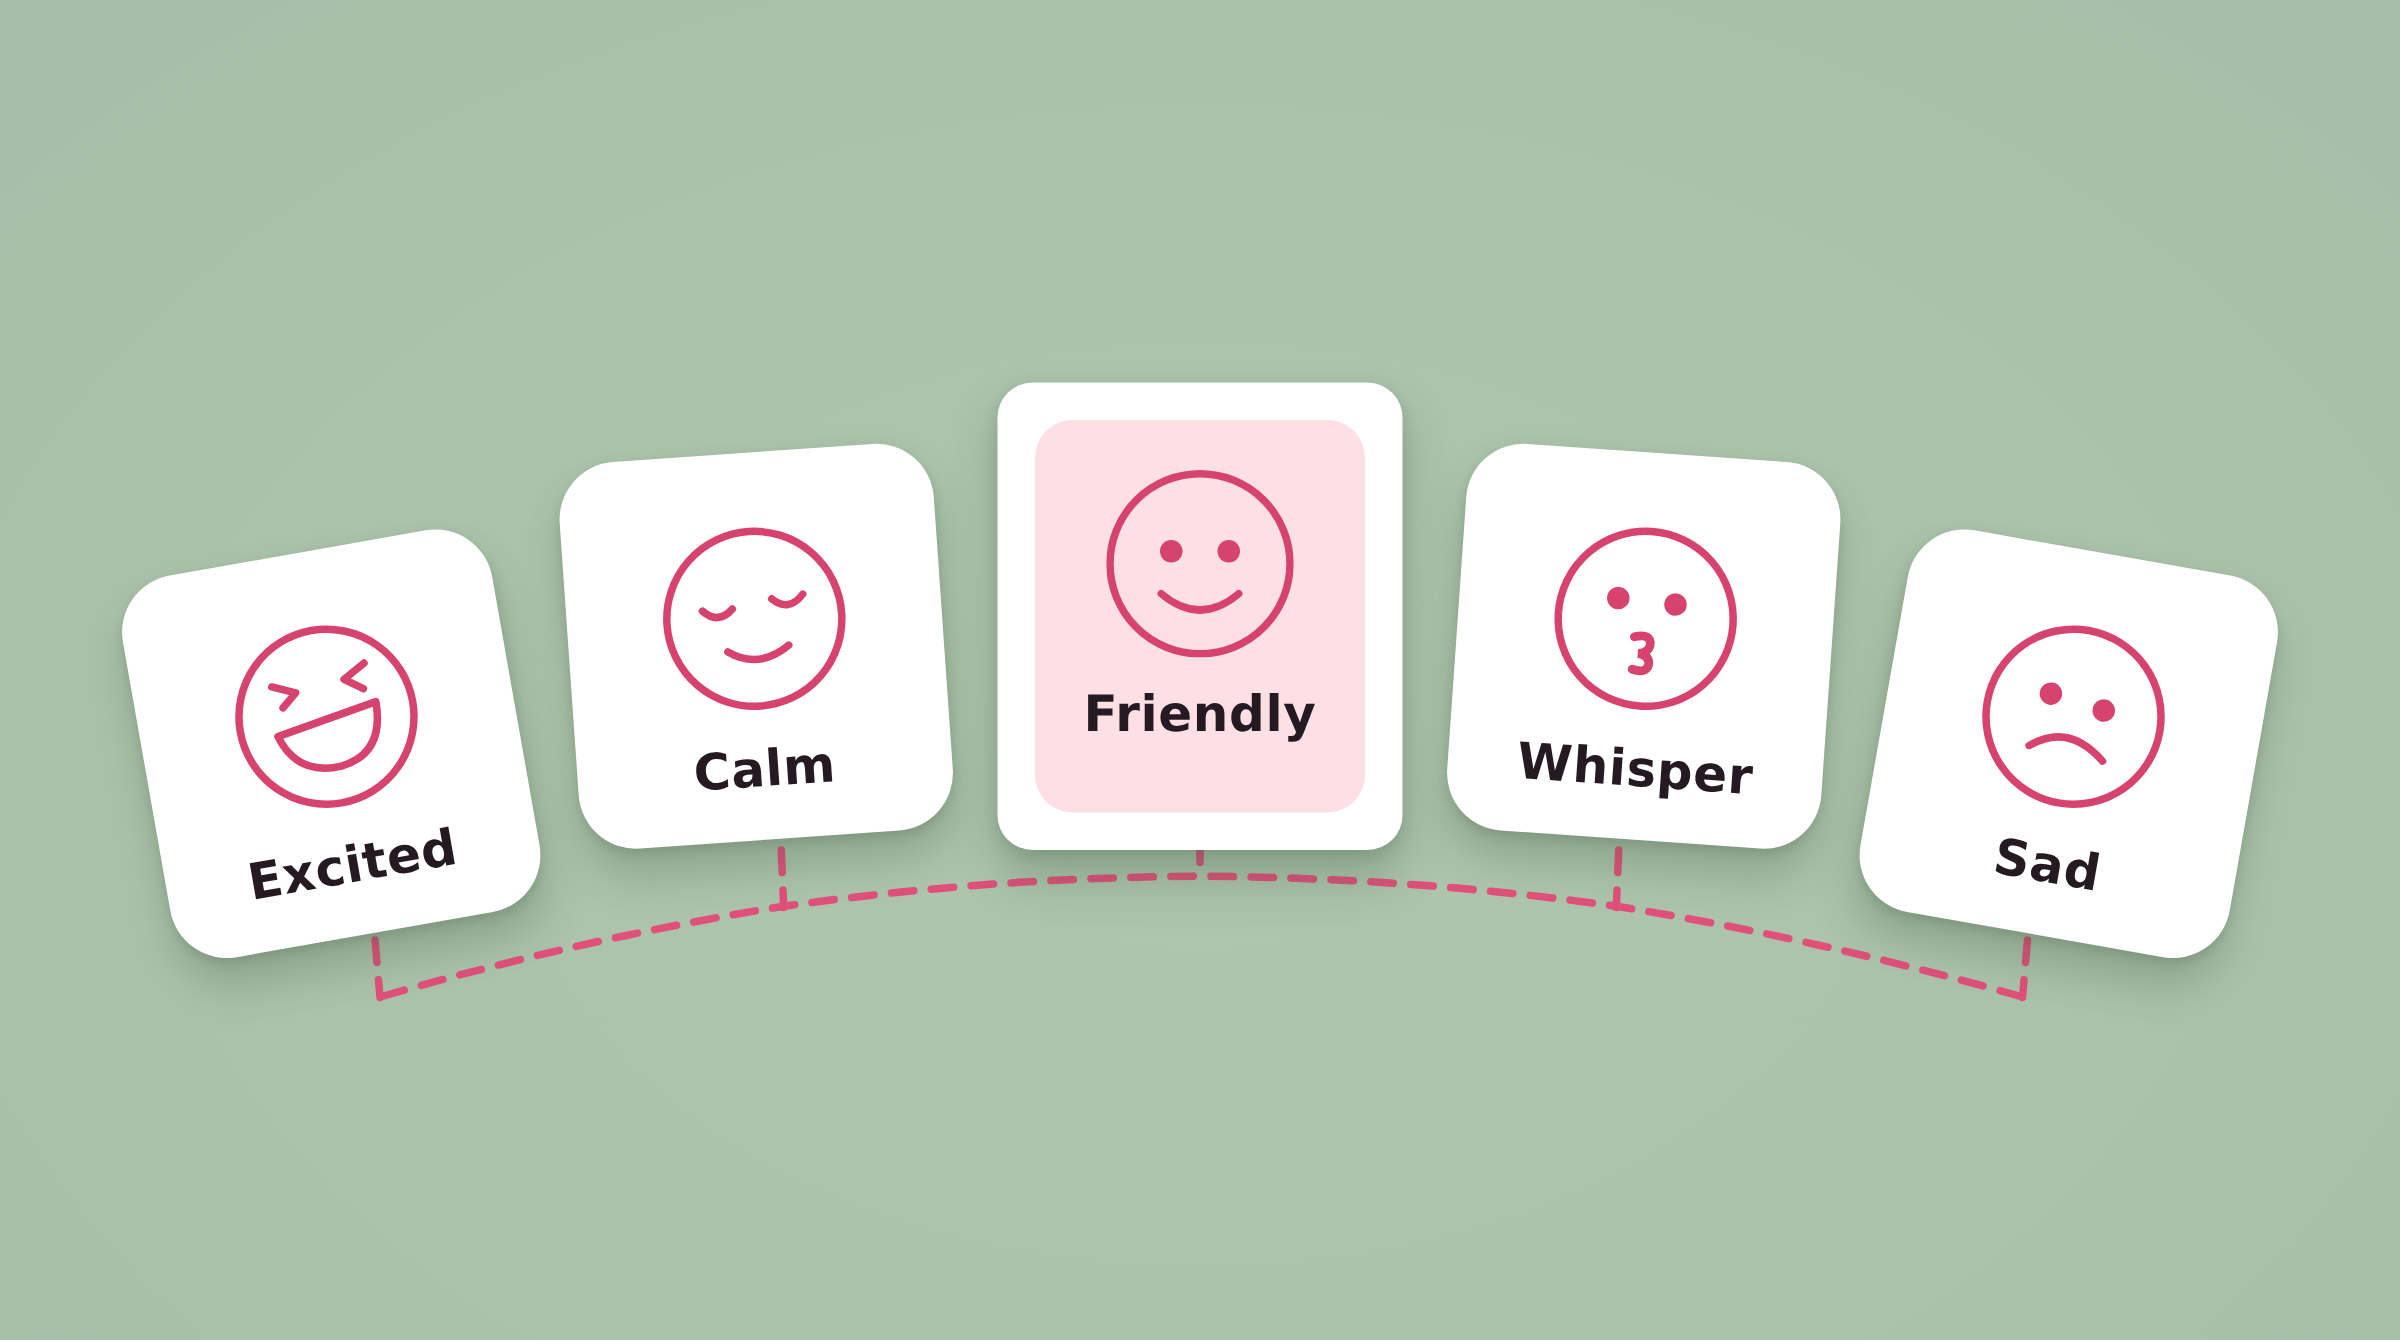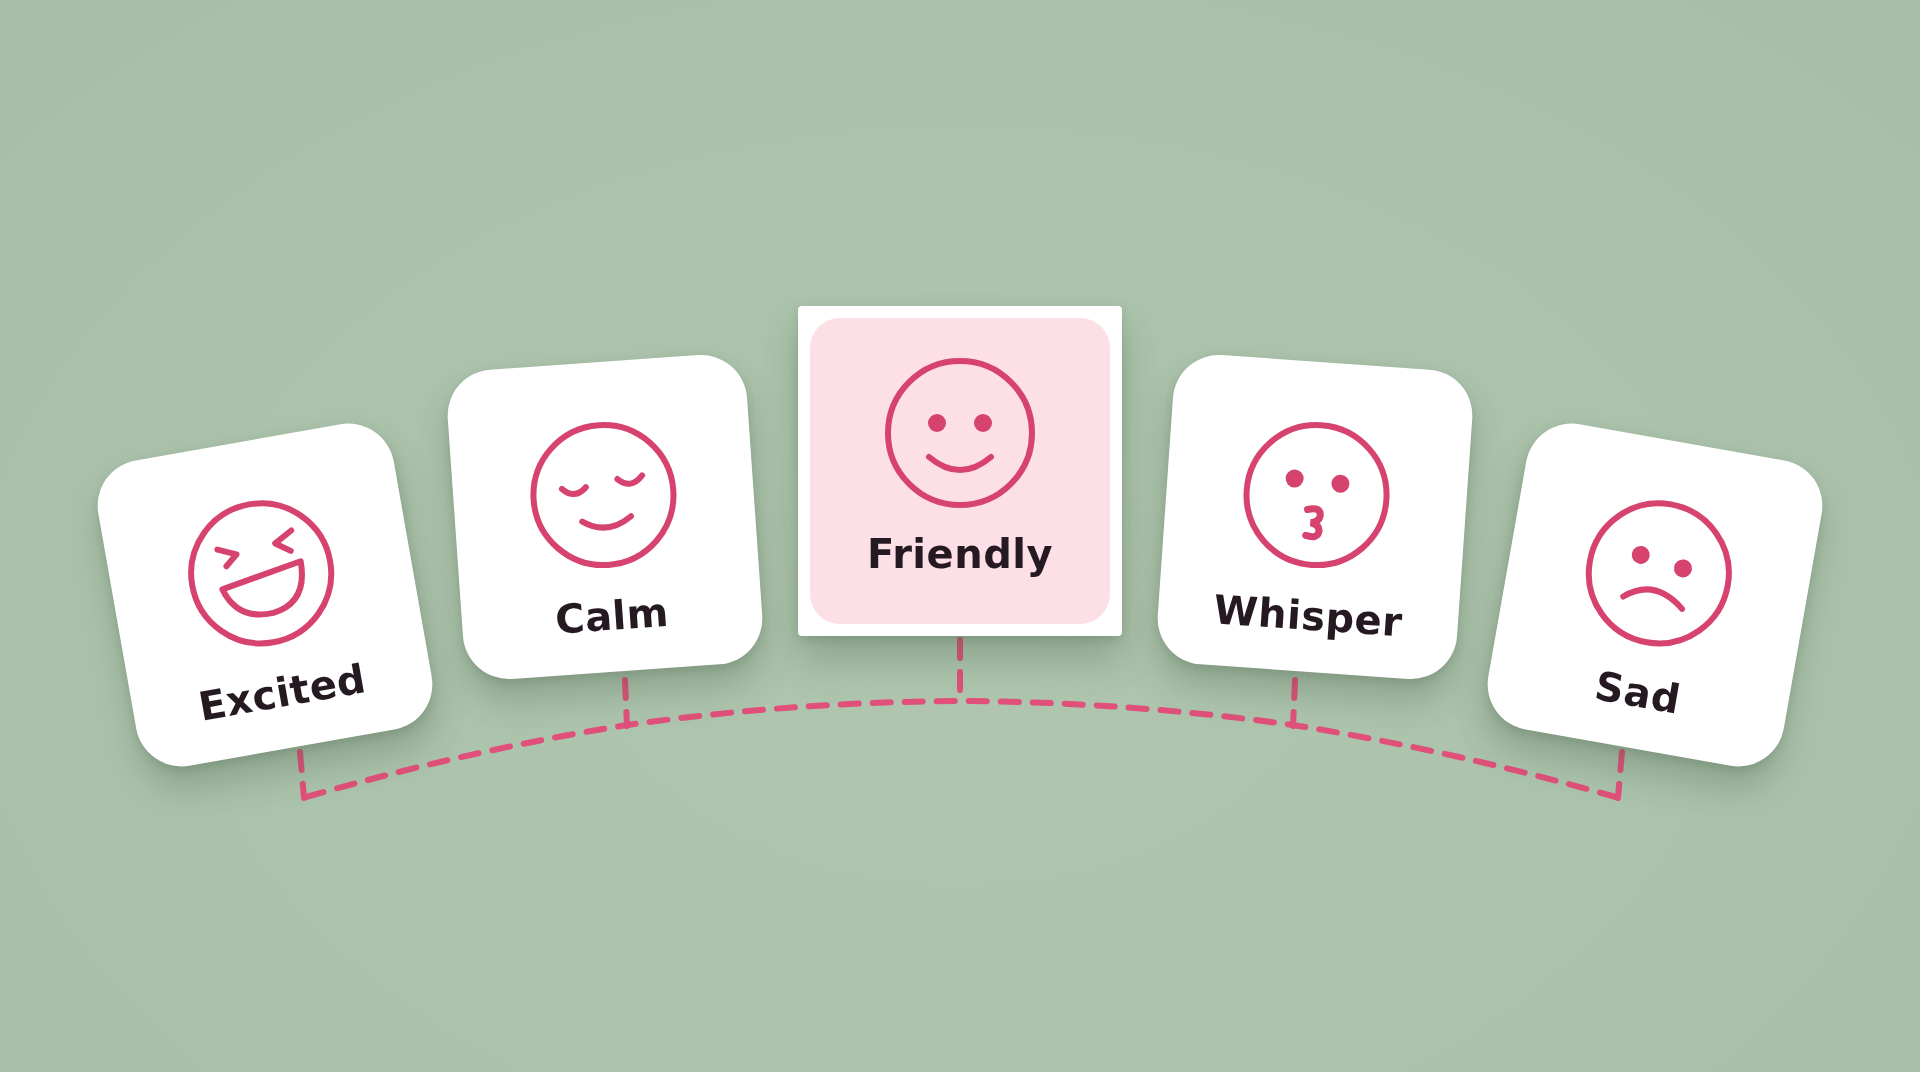--- a/index.html
+++ b/index.html
@@ -48,23 +48,23 @@
   .card .label {
     margin-top: 26px;
     font-size: 40px;
     font-weight: 600;
     color: #261a22;
     letter-spacing: 0.5px;
     line-height: 1;
   }
   .card.selected {
     width: 324px;
-    height: 330px;
-    border-radius: 4px;
-    padding: 12px;
+    height: 374px;
+    border-radius: 28px;
+    padding: 30px;
     box-shadow: 0 24px 38px rgba(60, 85, 62, 0.30), 0 4px 10px rgba(60, 85, 62, 0.18);
   }
   .card.selected .inner {
     width: 100%;
     height: 100%;
     background: #fde0e6;
     border-radius: 30px;
     display: flex;
     flex-direction: column;
     align-items: center;

